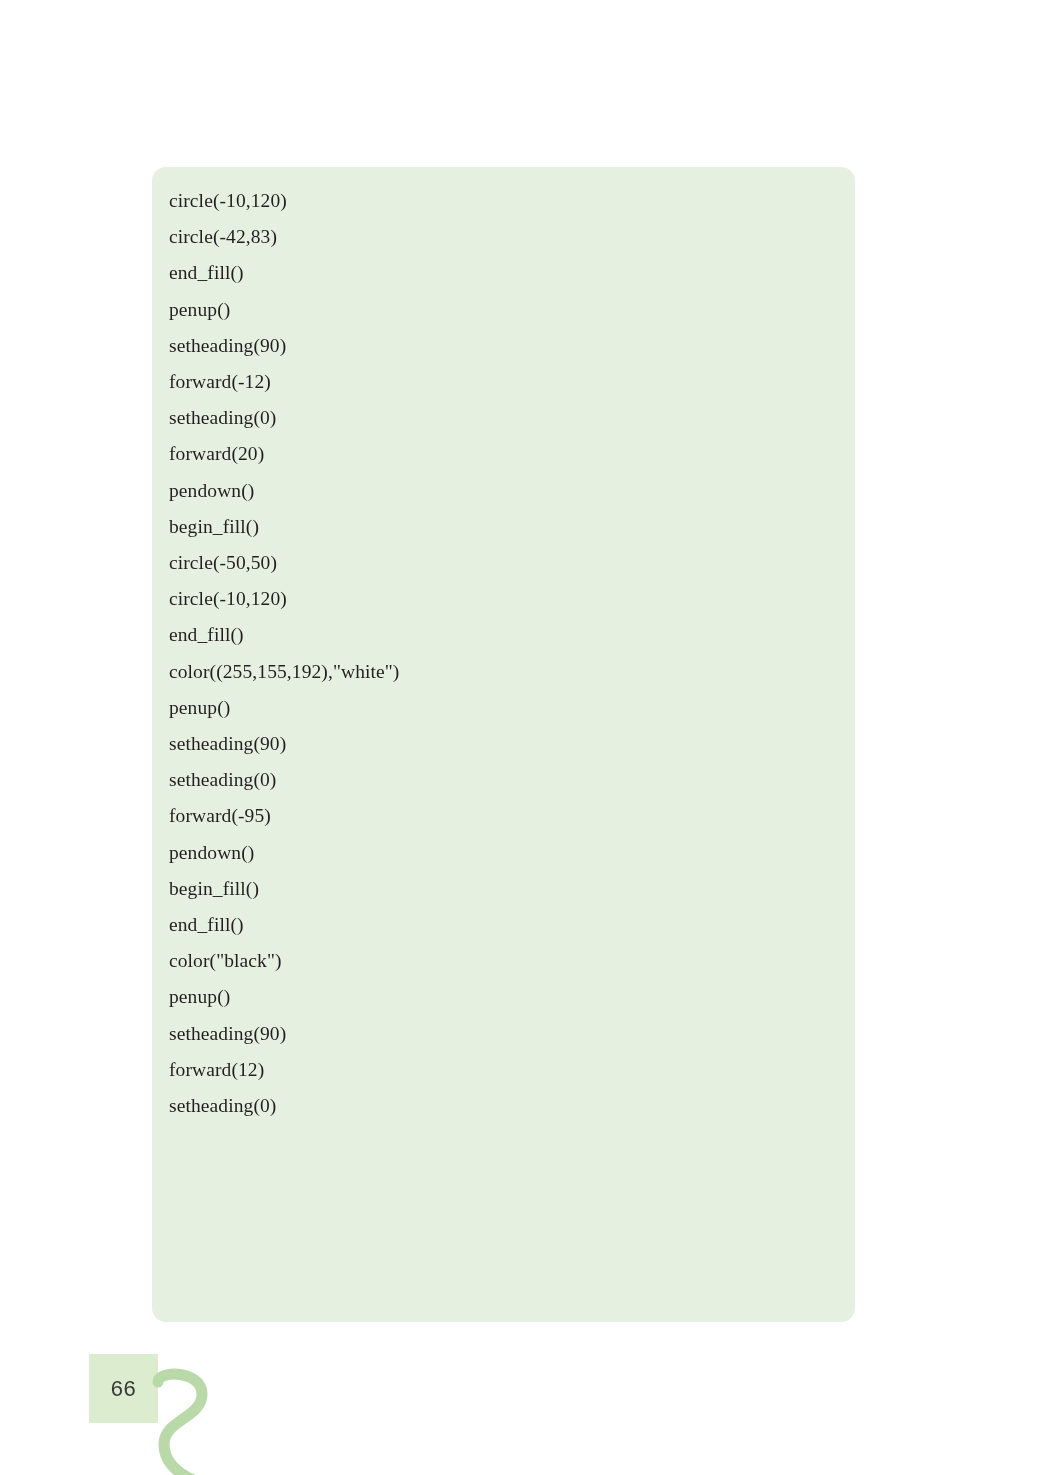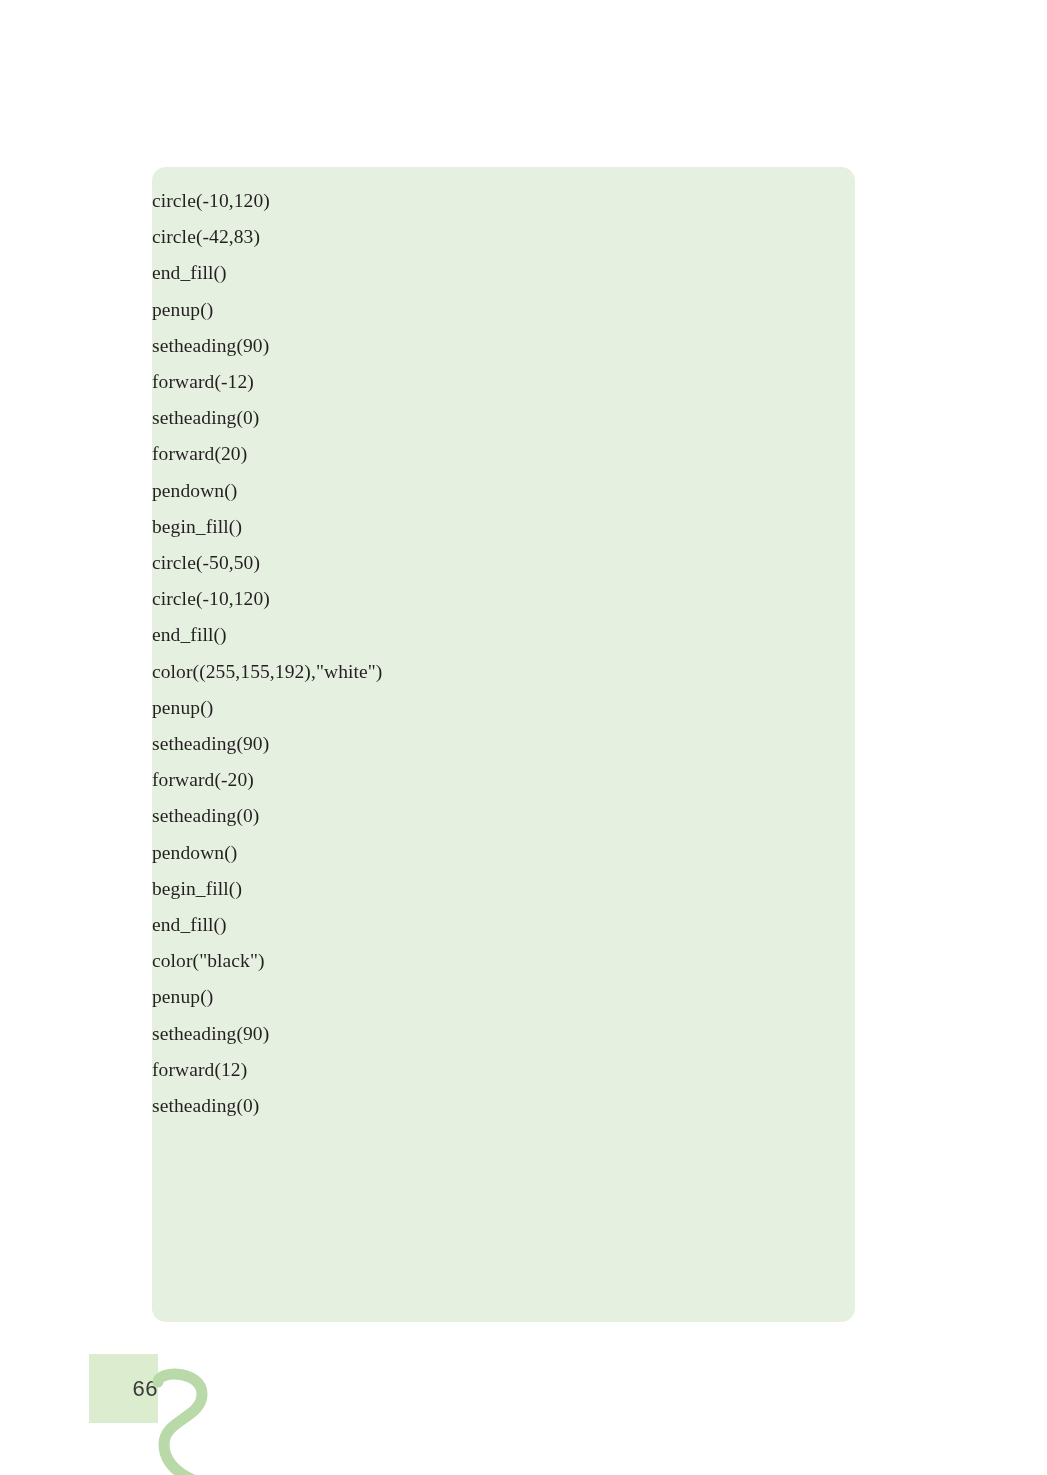--- a/index.html
+++ b/index.html
@@ -37,39 +37,40 @@
     margin: 0;
     padding: 0;
     list-style: none;
   }
 
   .code-line {
     font-family: "Liberation Serif", serif;
     font-size: 19.5px;
     line-height: 36.2px;
     color: #231f20;
+    padding-left: 17px;
     white-space: pre;
     letter-spacing: 0.1px;
   }
 
   .code-line.blank {
     color: transparent;
   }
 
   
   .page-number-box {
     position: absolute;
     left: 89px;
     top: 1354px;
     width: 69px;
     height: 69px;
     background: #dbeccf;
     display: flex;
     align-items: center;
-    justify-content: flex-end;
+    justify-content: center;
   }
 
   .page-number {
     font-family: "Liberation Sans", sans-serif;
     font-size: 22px;
     color: #3a3a3a;
     letter-spacing: 0.5px;
   }
 
   
@@ -99,22 +100,22 @@
       <li class="code-line">forward(20)</li>
       <li class="code-line">pendown()</li>
       <li class="code-line">begin_fill()</li>
       <li class="code-line">circle(-50,50)</li>
       <li class="code-line">circle(-10,120)</li>
       <li class="code-line">end_fill()</li>
       <li class="code-line blank"></li>
       <li class="code-line">color((255,155,192),"white")</li>
       <li class="code-line">penup()</li>
       <li class="code-line">setheading(90)</li>
-      <li class="code-line">forward(-20)</li>
       <li class="code-line">setheading(0)</li>
+      <li class="code-line">forward(-95)</li>
       <li class="code-line">pendown()</li>
       <li class="code-line">begin_fill()</li>
       <li class="code-line">end_fill()</li>
       <li class="code-line">color("black")</li>
       <li class="code-line">penup()</li>
       <li class="code-line">setheading(90)</li>
       <li class="code-line">forward(12)</li>
       <li class="code-line">setheading(0)</li>
     </ul>
   </div>

